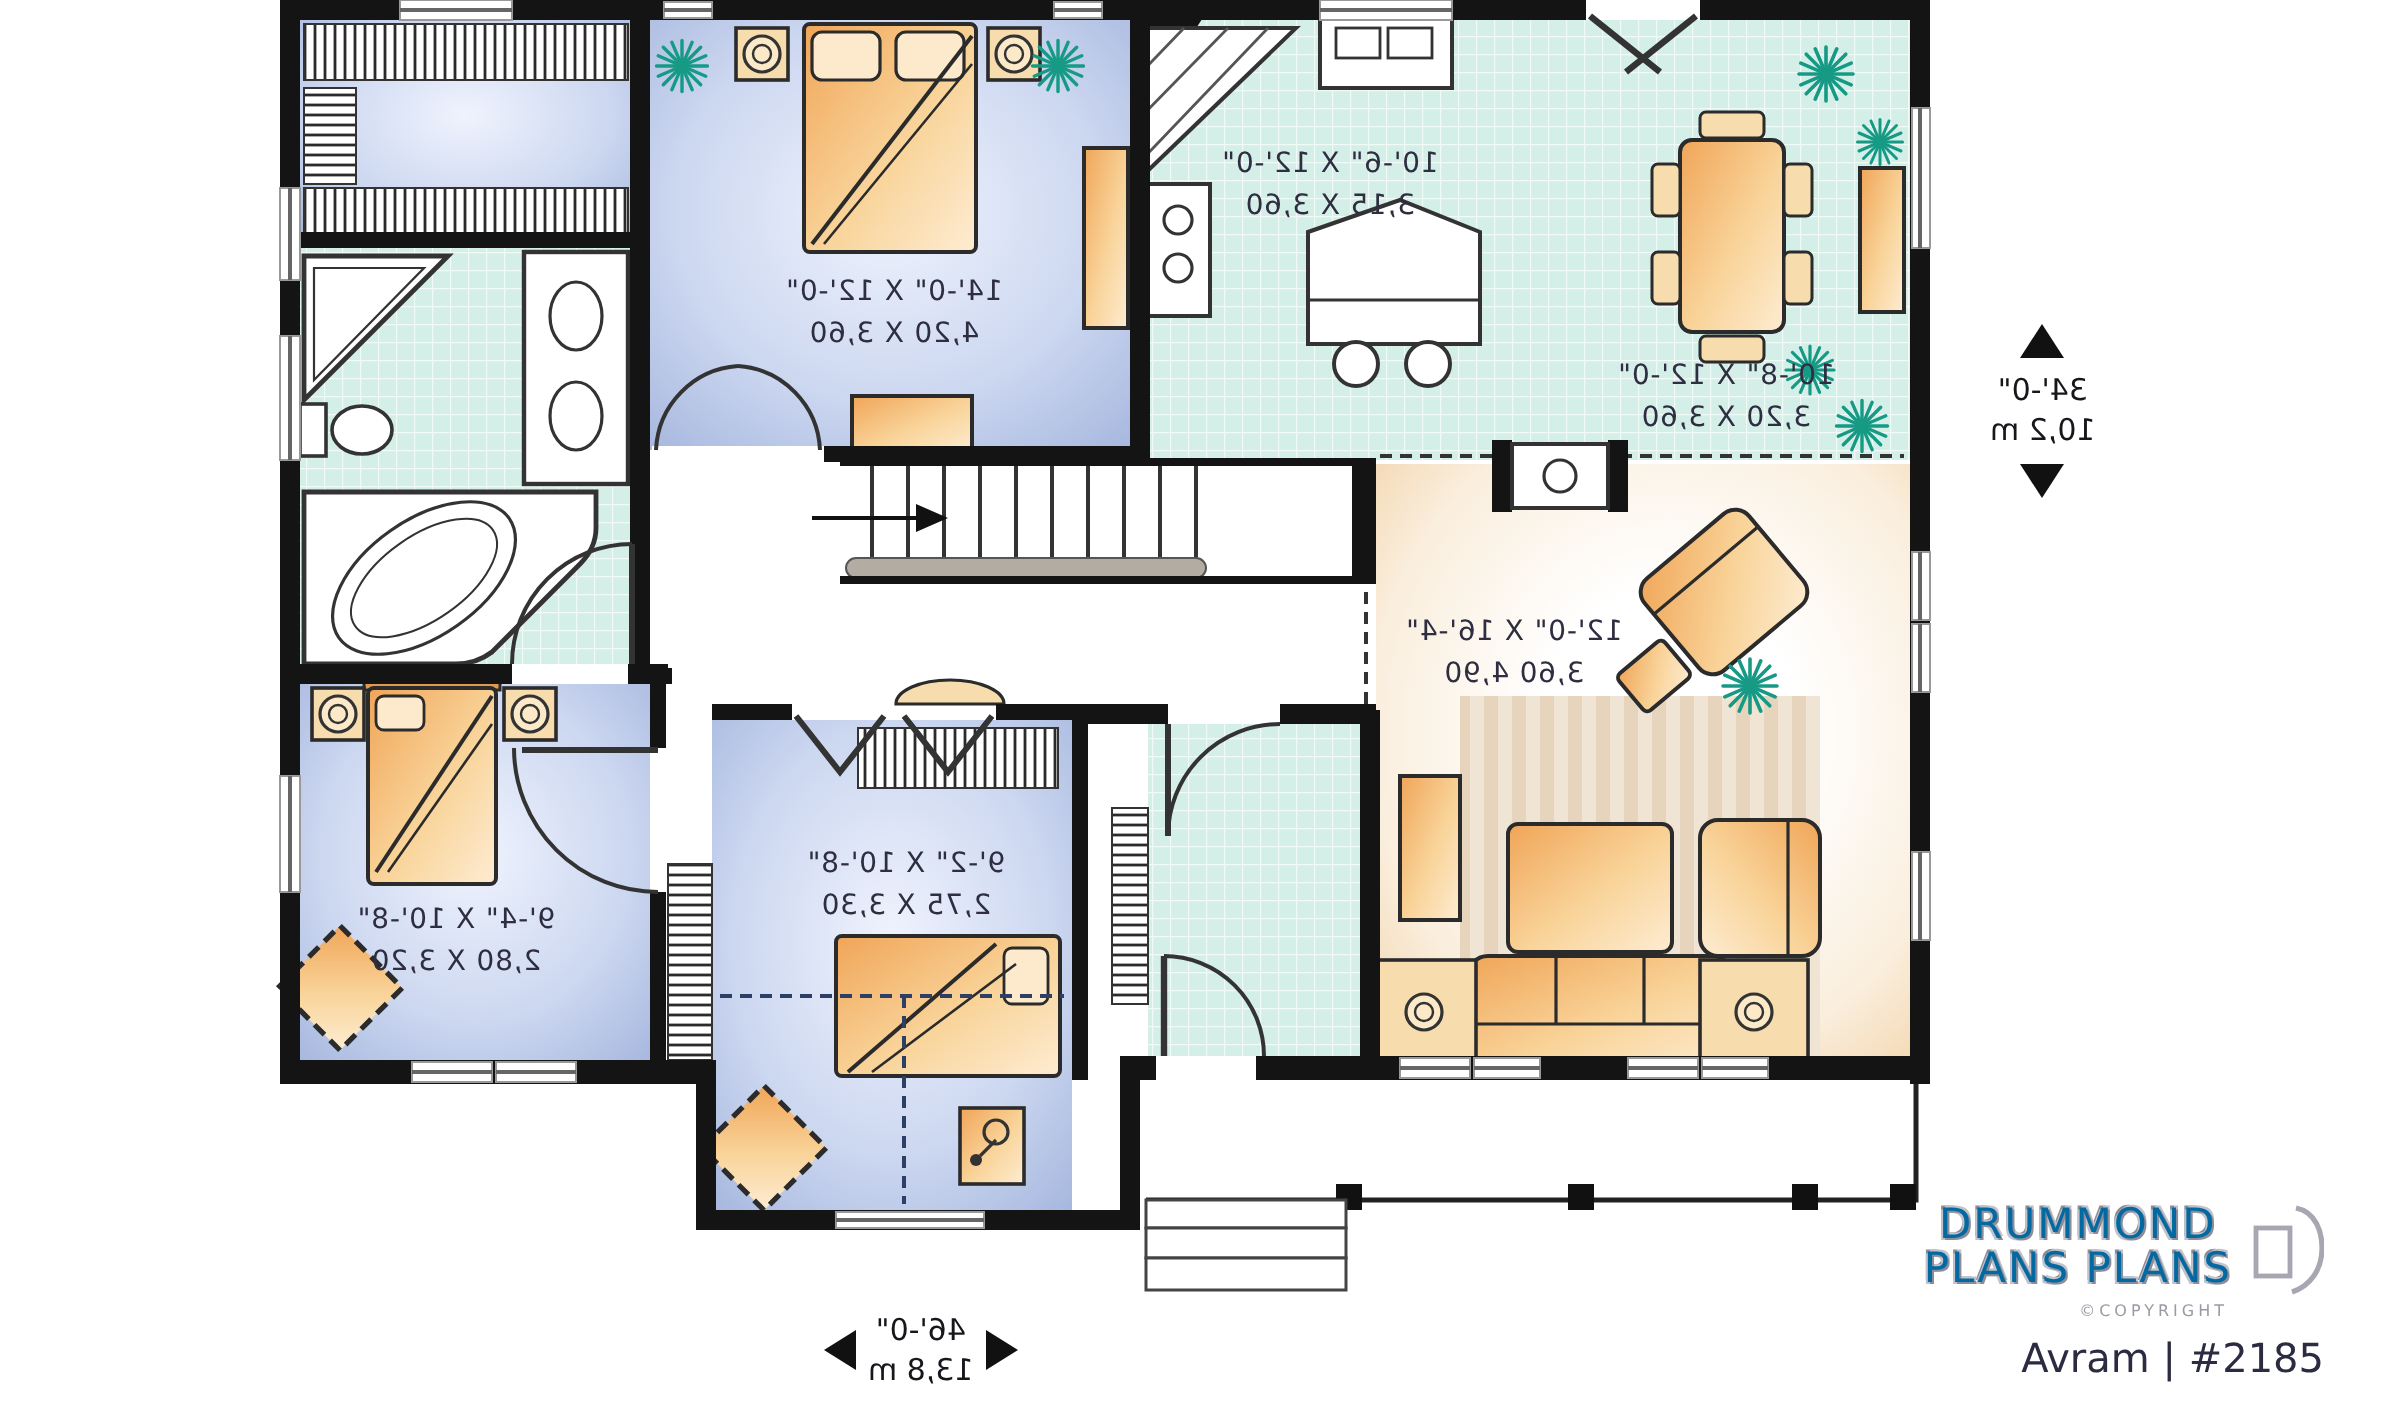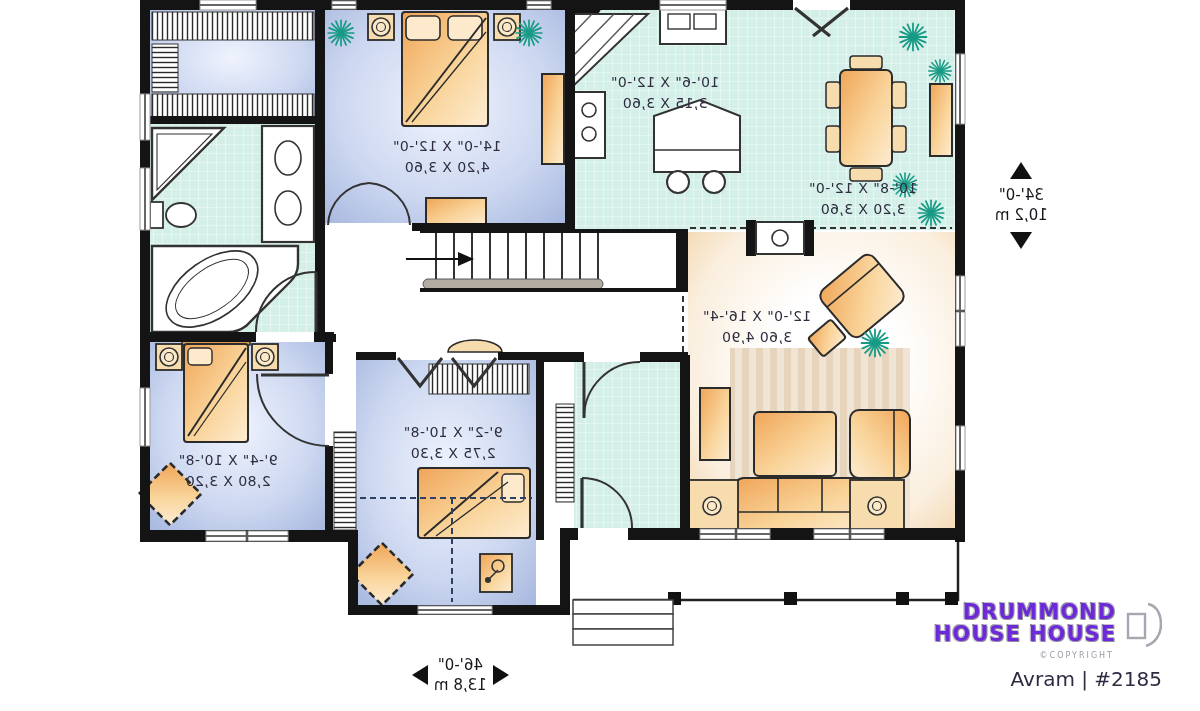--- a/index.html
+++ b/index.html
@@ -13,22 +13,22 @@
   .dim-v{position:absolute;z-index:6;display:flex;flex-direction:column;align-items:center;gap:6px;}
   .dim-h{position:absolute;z-index:6;display:flex;flex-direction:row;align-items:center;gap:6px;}
   .dim-text{font-size:15px;color:#16161c;text-align:center;line-height:1.35;}
   .tri{width:0;height:0;}
   .tri.up{border-left:11px solid transparent;border-right:11px solid transparent;border-bottom:17px solid #111;}
   .tri.down{border-left:11px solid transparent;border-right:11px solid transparent;border-top:17px solid #111;}
   .tri.left{border-top:10px solid transparent;border-bottom:10px solid transparent;border-right:16px solid #111;}
   .tri.right{border-top:10px solid transparent;border-bottom:10px solid transparent;border-left:16px solid #111;}
   .logo{position:absolute;right:38px;top:598px;width:240px;z-index:6;text-align:right;}
   .logo-row{display:flex;justify-content:flex-end;align-items:center;gap:8px;}
-  .brand{text-align:right;font-weight:bold;font-size:21px;line-height:1.05;letter-spacing:1px;
-         color:#6d28d9;text-shadow:1px 1px 0 #8d8d99,-1px 1px 0 #c2c2cc,1px -1px 0 #c2c2cc,-1px -1px 0 #8d8d99;}
+  .brand{text-align:center;font-weight:normal;font-size:21px;line-height:1.05;letter-spacing:1px;
+         color:#0369a1;text-shadow:1px 1px 0 #8d8d99,-1px 1px 0 #c2c2cc,1px -1px 0 #c2c2cc,-1px -1px 0 #8d8d99;}
   .copyright{font-size:8px;letter-spacing:2px;color:#9a9aa4;margin:3px 48px 0 0;}
   .model{margin-top:7px;font-size:20px;font-weight:normal;color:#2b2b42;text-shadow:1px 1px 0 #ffffff;}
 </style>
 </head>
 <body>
 
 <div class="stage">
 
 <svg class="plan-svg" width="1200" height="711" viewBox="0 0 1200 711">
   <defs>
@@ -404,21 +404,21 @@
     <div>46'-0"</div>
     <div>13,8 m</div>
   </div>
   <div class="tri right"></div>
 </div>
 
 <div class="logo">
   <div class="logo-row">
     <div class="brand">
       <div>DRUMMOND</div>
-      <div>HOUSE HOUSE</div>
+      <div>PLANS PLANS</div>
     </div>
     <svg width="38" height="50" viewBox="0 0 38 50">
       <rect x="4" y="16" width="17" height="24" fill="#fff" stroke="#a7a7b2" stroke-width="2.4"></rect>
       <path d="M24,6 C34,8 37,18 37,26 C37,37 31,45 22,48" fill="none" stroke="#a7a7b2" stroke-width="2.6"></path>
     </svg>
   </div>
   <div class="copyright">©COPYRIGHT</div>
   <div class="model">Avram | #2185</div>
 </div>
 

